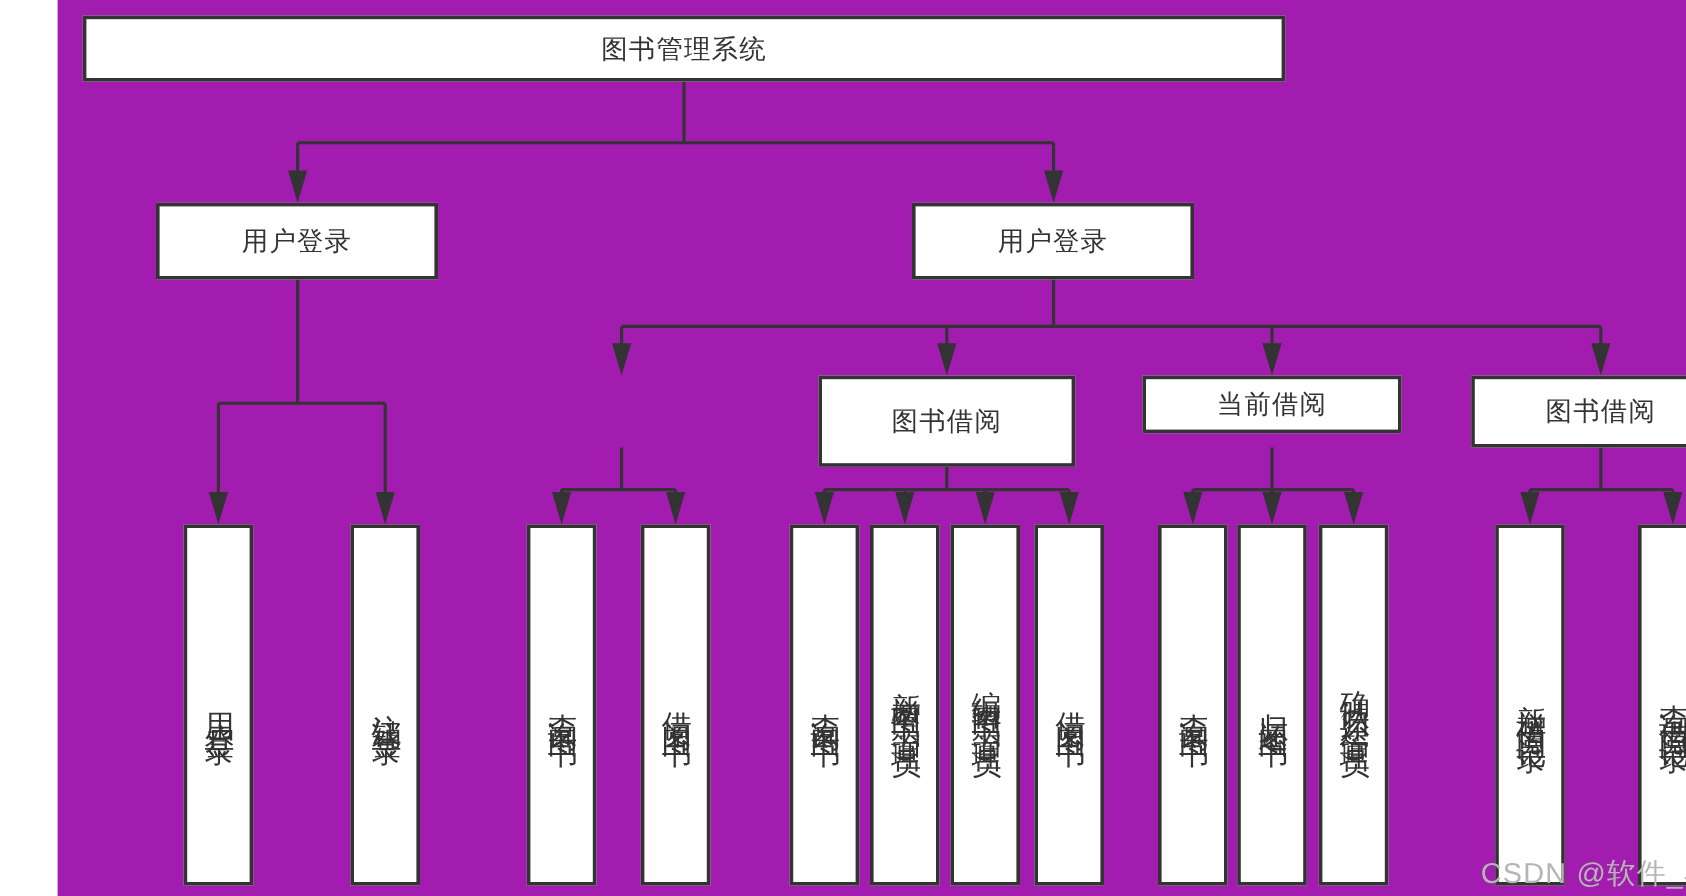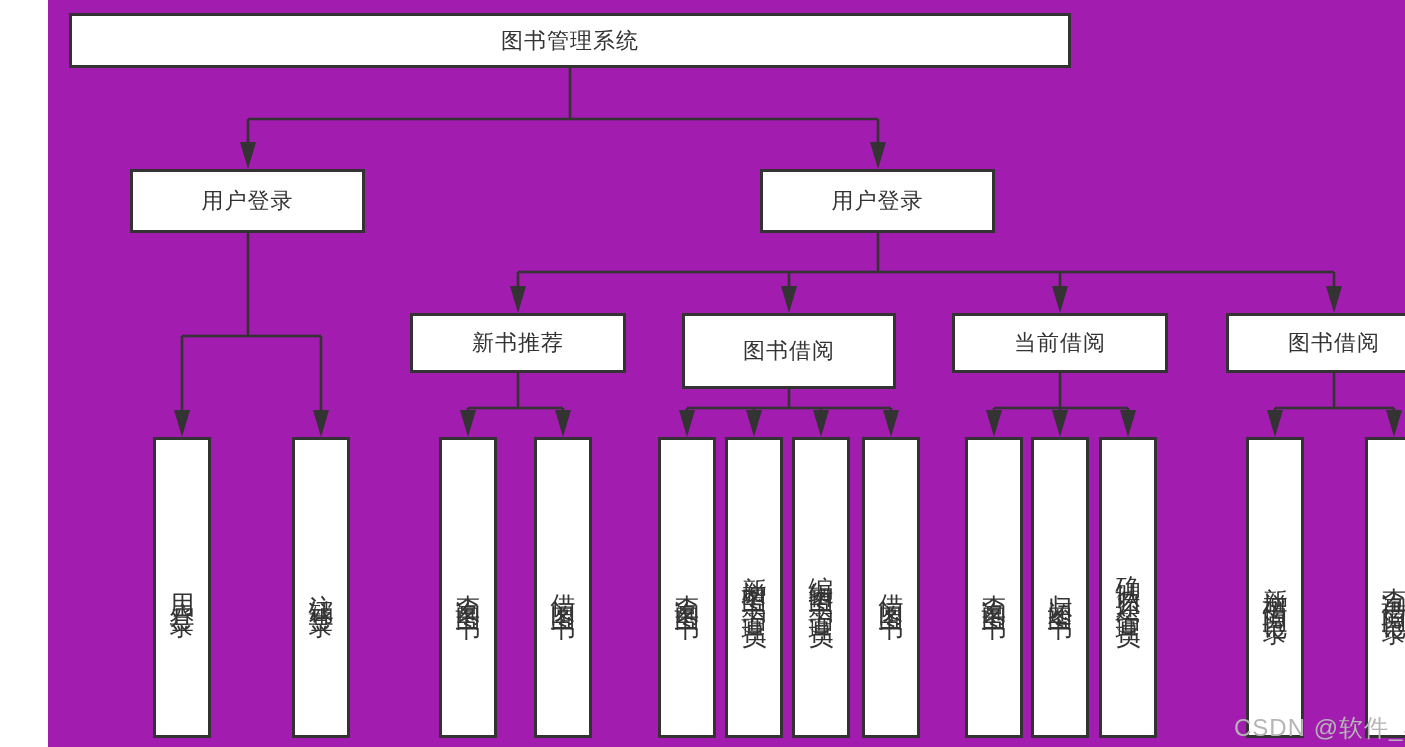--- a/index.html
+++ b/index.html
@@ -111,23 +111,22 @@
     <polygon points="1072,410 1088,410 1080,437"></polygon>
     <polygon points="1219,410 1235,410 1227,437"></polygon>
     <polygon points="1338,410 1354,410 1346,437"></polygon>
   </svg>
 
   <div class="node h" style="left:21px; top:13px; width:1002px; height:55px;">图书管理系统</div>
 
   <div class="node h" style="left:82px; top:169px; width:235px; height:64px;">用户登录</div>
   <div class="node h" style="left:712px; top:169px; width:235px; height:64px;">用户登录</div>
 
-  <div class="node h" style="left:362px; top:313px; width:216px; height:60px;">新书推荐</div>
   <div class="node h" style="left:634px; top:313px; width:214px; height:76px;">图书借阅</div>
-  <div class="node h" style="left:904px; top:313px; width:216px; height:60px;text-align:right;">当前借阅</div>
+  <div class="node h" style="left:904px; top:313px; width:216px; height:48px;text-align:right;">当前借阅</div>
   <div class="node h" style="left:1178px; top:313px; width:216px; height:60px;">图书借阅</div>
 
   <div class="node v" style="left:105px; top:437px; width:58px; height:301px;">
     <span>用户登录</span>
   </div>
   <div class="node v" style="left:244px; top:437px; width:58px; height:301px;">
     <span>注销登录</span>
   </div>
 
   <div class="node v" style="left:391px; top:437px; width:58px; height:301px;">

